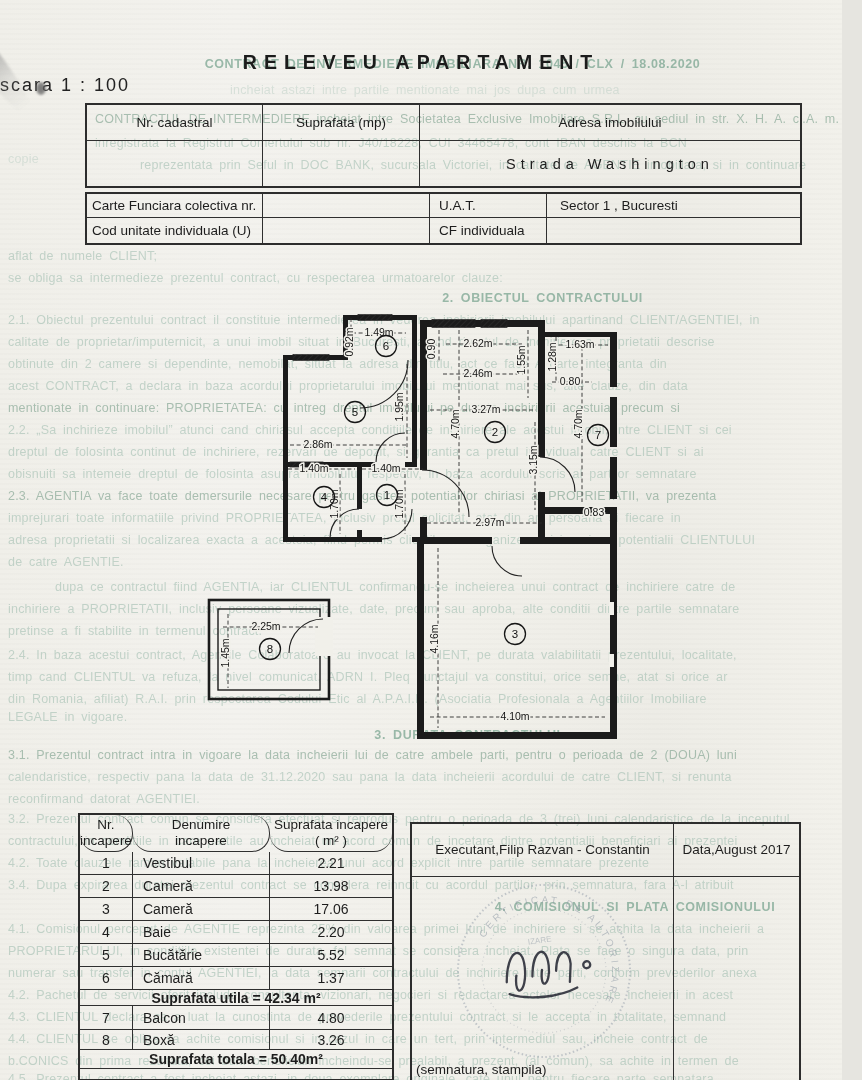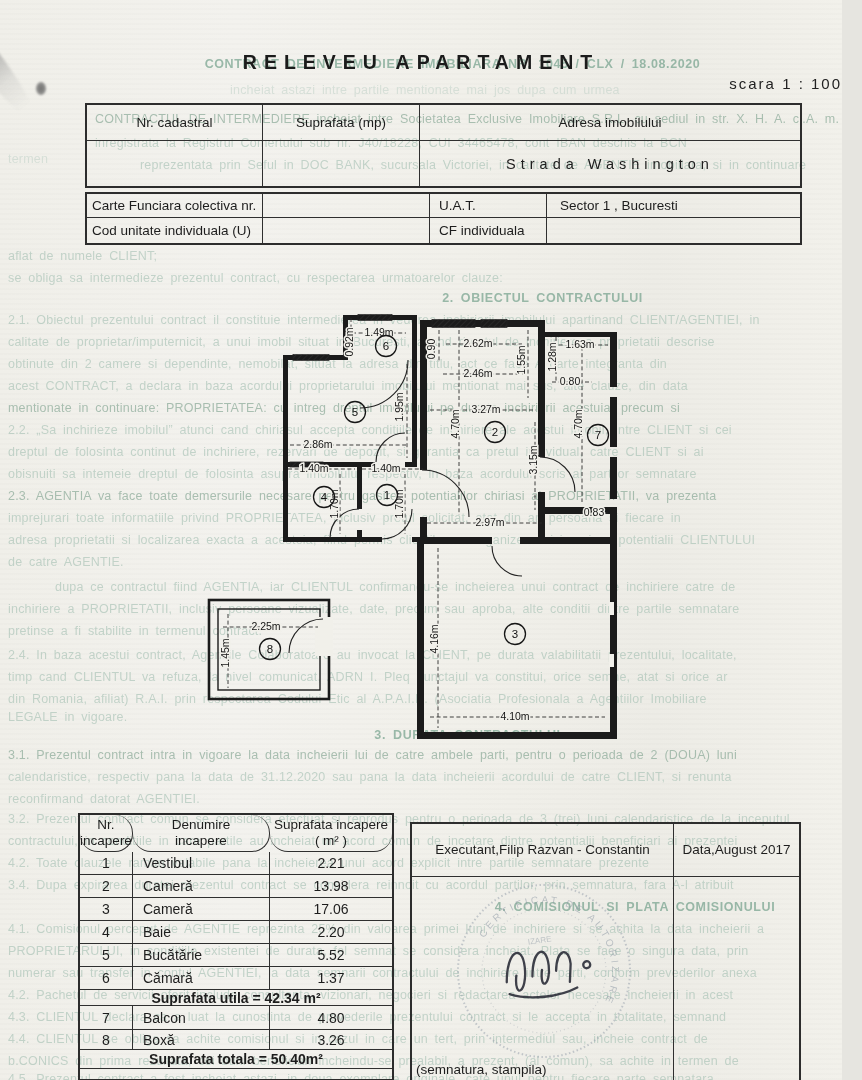--- a/index.html
+++ b/index.html
@@ -29,22 +29,22 @@
   .corner-blob{
     position:absolute;left:36px;top:82px;width:10px;height:13px;z-index:3;border-radius:50%;
     background:radial-gradient(#4a4a4a,#8a8a8a);opacity:.75;filter:blur(.8px);
   }
   
   .doc-title{
     position:absolute;top:51px;left:0;width:100%;text-align:center;z-index:2;margin:0;
     font-size:19.5px;font-weight:bold;letter-spacing:7px;color:#1b1b1b;
   }
   .doc-scale{
-    position:absolute;top:75px;left:0;width:100%;text-align:right;z-index:2;
-    font-size:15px;letter-spacing:2px;color:#222;
+    position:absolute;top:75px;left:0;width:100%;text-align:left;z-index:2;
+    font-size:18px;letter-spacing:2px;color:#222;
   }
   
   .cell{display:flex;align-items:center;font-size:13.5px;color:#1d1d1d;text-align:right;}
   .c-center{justify-content:center;text-align:center;}
   
   .tableA{
     position:absolute;left:85px;top:103px;width:713px;z-index:2;
     display:grid;grid-template-columns:176px 157px 1fr;grid-template-rows:36px 45px;
     border:2px solid #2d2d2d;
   }
@@ -105,21 +105,21 @@
 </head>
 <body>
 
 <div class="page">
 
   <div id="bleed-layer">
       <div class="bleed-line bb" style="left: 180px; top: 58px; width: 545px;">CONTRACT DE INTERMEDIERE IMOBILIARA NR. 1045 / CLX / 18.08.2020</div>
       <div class="bleed-line bf" style="left: 230px; top: 84px; width: 390px;">incheiat astazi intre partile mentionate mai jos dupa cum urmeaza</div>
       <div class="bleed-line bs" style="left: 95px; top: 113px; width: 755px;">CONTRACTUL DE INTERMEDIERE incheiat intre Societatea Exclusive Imobiliare S.R.L. cu sediul in str. X. H. A. cl.A. m. dA.</div>
       <div class="bleed-line" style="left: 95px; top: 137px; width: 755px;">inregistrata la Registrul Comertului sub nr. J40/18228, CUI 34465478, cont IBAN deschis la BCN</div>
-      <div class="bleed-line bf" style="left: 8px; top: 153px; width: 66px;">termen</div>
+      <div class="bleed-line bf" style="left: 8px; top: 153px; width: 66px;">copie</div>
       <div class="bleed-line" style="left: 140px; top: 159px; width: 712px;">reprezentata prin Seful in DOC BANK, sucursala Victoriei, in calitate de AGENTIE imobiliara, si in continuare</div>
       <div class="bleed-line" style="left: 8px; top: 250px; width: 335px;">aflat de numele CLIENT;</div>
       <div class="bleed-line" style="left: 8px; top: 272px; width: 520px;">se obliga sa intermedieze prezentul contract, cu respectarea urmatoarelor clauze:</div>
       <div class="bleed-line bb" style="left: 320px; top: 292px; width: 445px;">2. OBIECTUL CONTRACTULUI</div>
       <div class="bleed-line" style="left: 8px; top: 314px; width: 846px;">2.1. Obiectul prezentului contract il constituie intermedierea in vederea inchirierii imobilului apartinand CLIENT/AGENTIEI, in</div>
       <div class="bleed-line" style="left: 8px; top: 336px; width: 846px;">calitate de proprietar/imputernicit, a unui imobil situat in Bucuresti, avand dreptul de inchiriere a proprietatii descrise</div>
       <div class="bleed-line" style="left: 8px; top: 358px; width: 846px;">obtinute din 2 camere si dependinte, nemobilat, situat la adresa din titlu, act ce face A parte integranta din</div>
       <div class="bleed-line" style="left: 8px; top: 380px; width: 846px;">acest CONTRACT, a declara in baza acordului proprietarului imobilului mentionat mai sus, alte clauze, din data</div>
       <div class="bleed-line bs" style="left: 8px; top: 402px; width: 846px;">mentionate in continuare: PROPRIETATEA: cu intreg dreptul imobilului pe durata inchirierii acestuia, precum si</div>
       <div class="bleed-line" style="left: 8px; top: 424px; width: 846px;">2.2. „Sa inchirieze imobilul” atunci cand chiriasul accepta conditiile de inchiriere ale acestui imobil, intre CLIENT si cei</div>

